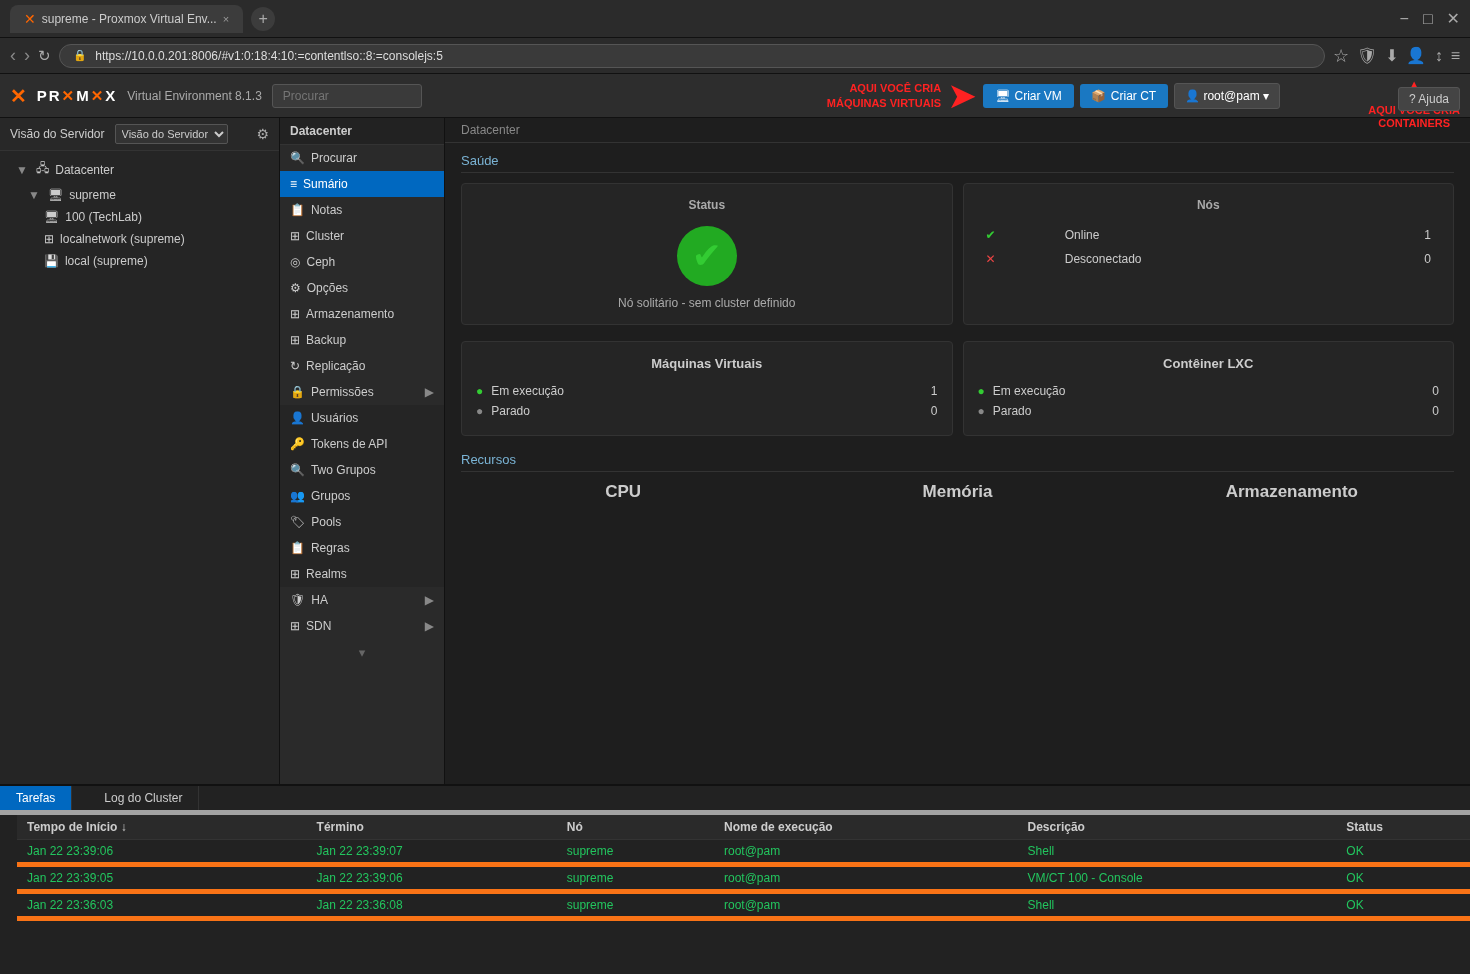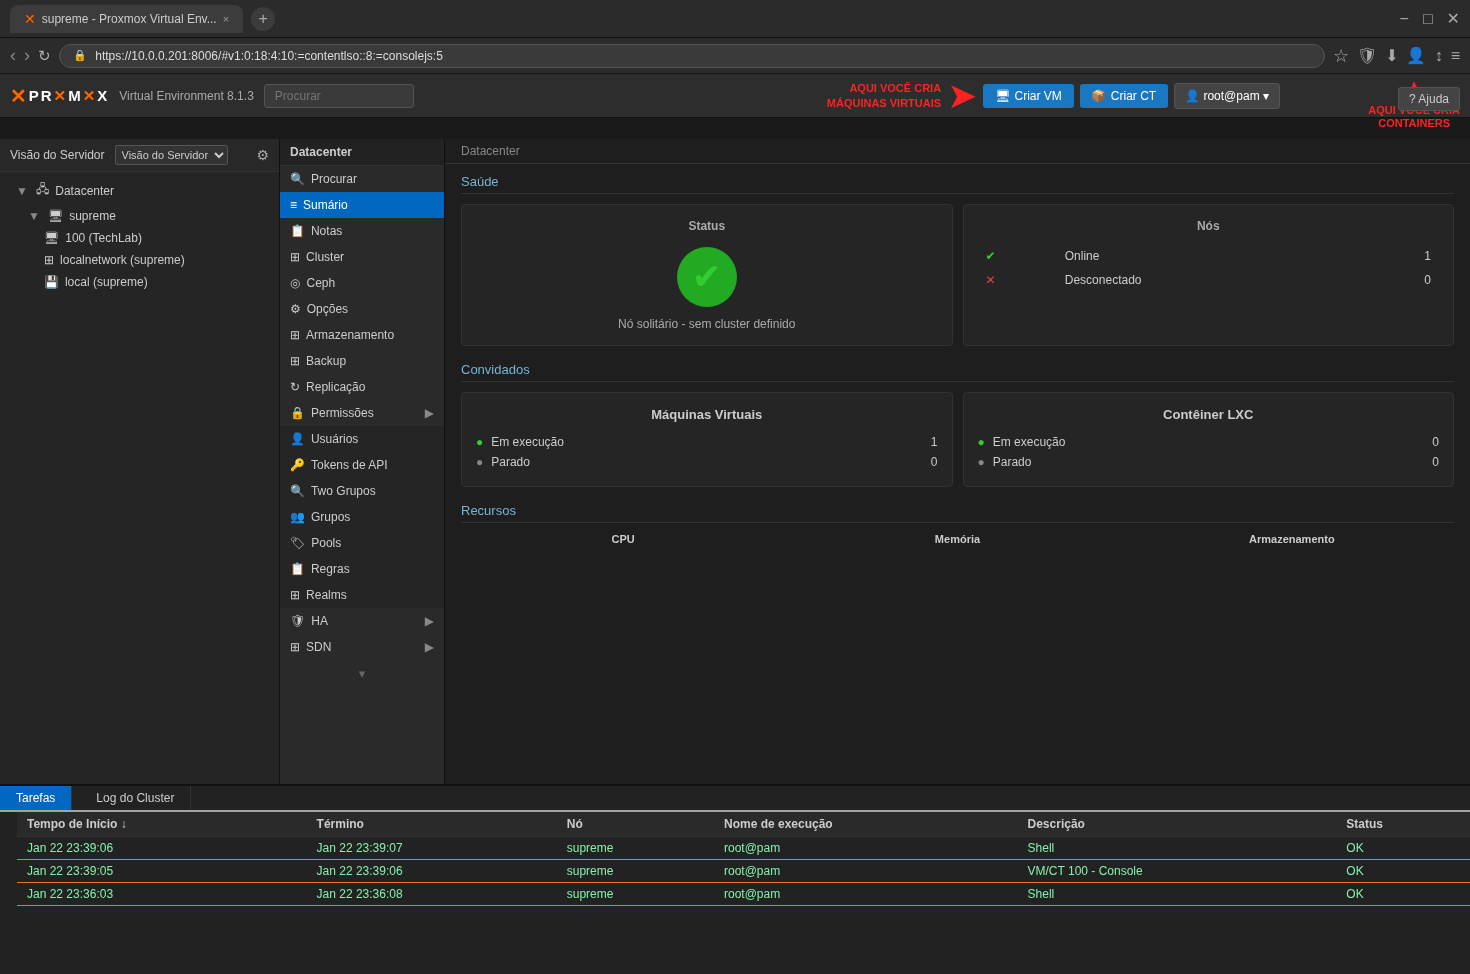--- a/index.html
+++ b/index.html
@@ -8,21 +8,21 @@
     
     .browser-bar { background: #2b2b2b; height: 38px; display: flex; align-items: center; padding: 0 10px; gap: 8px; border-bottom: 1px solid #111; }
     .browser-tab { background: #3c3c3c; border-radius: 8px 8px 0 0; padding: 6px 14px; font-size: 12px; color: #ccc; display: flex; align-items: center; gap: 6px; min-width: 180px; }
     .browser-tab .tab-icon { color: #f60; font-size: 14px; }
     .browser-tab .close-tab { margin-left: auto; cursor: pointer; color: #999; font-size: 11px; }
     .address-bar { flex: 1; background: #3a3a3a; border: 1px solid #555; border-radius: 20px; padding: 4px 14px; color: #ddd; font-size: 12px; display: flex; align-items: center; gap: 8px; }
     .address-bar .lock-icon { color: #aaa; font-size: 11px; }
     .search-box { background: #3a3a3a; border: 1px solid #555; border-radius: 3px; padding: 4px 10px; color: #ccc; font-size: 12px; width: 150px; }
 
     
-    .main-layout { display: flex; flex: 1; overflow: hidden; margin-top: 21px; }
+    .main-layout { display: flex; flex: 1; overflow: hidden; }
 
     
     .sidebar-left { width: 280px; background: #252525; border-right: 1px solid #111; display: flex; flex-direction: column; flex-shrink: 0; }
     .tree-view { flex: 1; overflow-y: auto; padding: 4px 0; }
     .tree-item { padding: 4px 10px 4px 16px; cursor: pointer; display: flex; align-items: center; gap: 6px; font-size: 12px; color: #ccc; }
     .tree-item-indent1 { padding-left: 28px; }
     .tree-item-indent2 { padding-left: 44px; }
     .tree-arrow { color: #888; margin-right: 2px; }
 
     
@@ -55,31 +55,31 @@
     .guests-grid { display: grid; grid-template-columns: 1fr 1fr; gap: 10px; margin-bottom: 16px; }
     .guests-card { background: #252525; border: 1px solid #333; border-radius: 4px; padding: 14px; }
     .guests-card-title { font-size: 13px; color: #ccc; text-align: center; margin-bottom: 10px; font-weight: bold; }
     .guests-row { display: flex; align-items: center; gap: 8px; padding: 3px 0; font-size: 12px; }
     .guests-row .status-dot-green { color: #3c3; }
     .guests-row .status-dot-gray { color: #888; }
     .guests-count { margin-left: auto; }
 
     
     .resources-grid { display: grid; grid-template-columns: 1fr 1fr 1fr; gap: 10px; }
-    .resources-title { font-size: 11px; color: #ccc; text-align: center; font-weight: bold; margin-bottom: 6px; }
+    .resources-title { font-size: 17px; color: #ccc; text-align: center; font-weight: bold; margin-bottom: 6px; }
 
     
     .bottom-panel { height: 190px; background: #222; border-top: 2px solid #111; display: flex; flex-direction: column; flex-shrink: 0; }
-    .bottom-tabs { display: flex; gap: 8px; border-bottom: 2px solid #a3a3a3; }
+    .bottom-tabs { display: flex; gap: 16px; border-bottom: 5px solid #a3a3a3; }
     .bottom-tab { padding: 5px 16px; font-size: 12px; cursor: pointer; color: #ccc; border-right: 1px solid #333; }
     .bottom-tab.active { background: #0068c0; color: #fff; }
     .bottom-table-wrapper { flex: 1; overflow-y: auto; padding-left: 17px; }
     .bottom-table { width: 100%; border-collapse: collapse; font-size: 12px; }
     .bottom-table th { background: #2a2a2a; padding: 5px 10px; text-align: left; color: #ccc; border-bottom: 1px solid #333; position: sticky; top: 0; font-weight: bold; cursor: pointer; }
-    .bottom-table td { padding: 4px 10px; border-bottom: 1px solid #f97316; color: #86efac; }
+    .bottom-table td { padding: 4px 10px; border-bottom: 5px solid #f97316; color: #22c55e; }
     .sort-icon { color: #888; margin-left: 3px; }
   </style>
 </head>
 <body>
 
 <div class="browser-bar">
   <div class="browser-tab">
     <span class="tab-icon">✕</span>
     <span>supreme - Proxmox Virtual Env...</span>
     <span class="close-tab">×</span>
@@ -108,21 +108,21 @@
   <span style="color:#aaa;font-size:16px;cursor:pointer;">⬇</span>
   <span style="color:#aaa;font-size:16px;cursor:pointer;">👤</span>
   <span style="color:#aaa;font-size:16px;cursor:pointer;">↕</span>
   <span style="color:#aaa;font-size:16px;cursor:pointer;">≡</span>
 </div>
 
 <div style="background:#2d2d2d;height:44px;display:flex;align-items:center;padding:0 10px;gap:10px;border-bottom:1px solid #111;flex-shrink:0;position:relative;">
 
   <div style="display:flex;align-items:center;gap:2px;">
     <span style="color:#f60;font-size:20px;font-weight:bold;">✕</span>
-    <span style="color:#fff;font-size:15px;font-weight:bold;letter-spacing:2px;">PR<span style="color:#f60;">✕</span>M<span style="color:#f60;">✕</span>X</span>
+    <span style="color:#fff;font-size:15px;font-weight:bold;letter-spacing:2px;margin-left:8px;">PR<span style="color:#f60;">✕</span>M<span style="color:#f60;">✕</span>X</span>
   </div>
   <span style="color:#aaa;font-size:12px;">Virtual Environment 8.1.3</span>
   <input class="search-box" type="text" placeholder="Procurar" style="">
 
   <div style="flex:1;display:flex;align-items:center;gap:6px;justify-content:flex-end;padding-right:180px;">
 
     <div style="display:flex;flex-direction:column;align-items:flex-end;">
       <span style="color:#ff2222;font-size:11px;font-weight:bold;text-align:right;line-height:1.3;">AQUI VOCÊ CRIA<br>MÁQUINAS VIRTUAIS</span>
     </div>
     <span style="color:#ff2222;font-size:36px;line-height:1;">➤</span>
@@ -310,21 +310,20 @@
               <tr>
                 <td><span class="node-status-offline">✕</span></td>
                 <td>Desconectado</td>
                 <td class="nodes-count">0</td>
               </tr>
             </tbody>
               </table>
           </div>
         </div>
 
-        <div class="section-title">Convidados</div>
         <div class="guests-grid">
 
           <div class="guests-card">
             <div class="guests-card-title">Máquinas Virtuais</div>
             <div class="guests-row">
               <span class="status-dot-green">●</span>
               <span>Em execução</span>
               <span class="guests-count">1</span>
             </div>
             <div class="guests-row">

